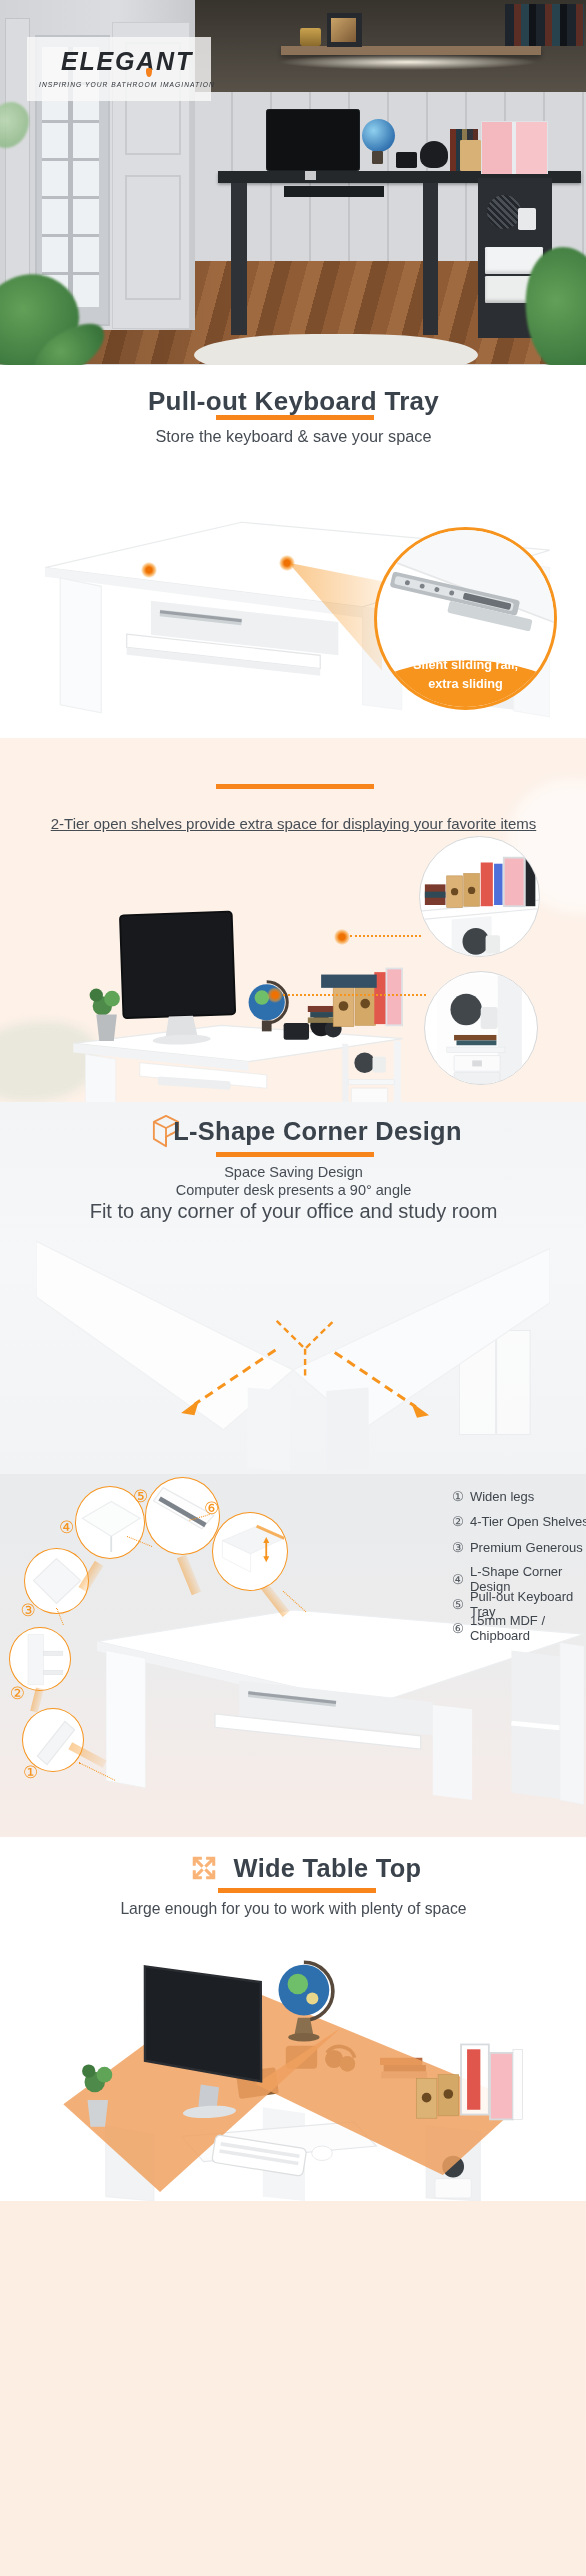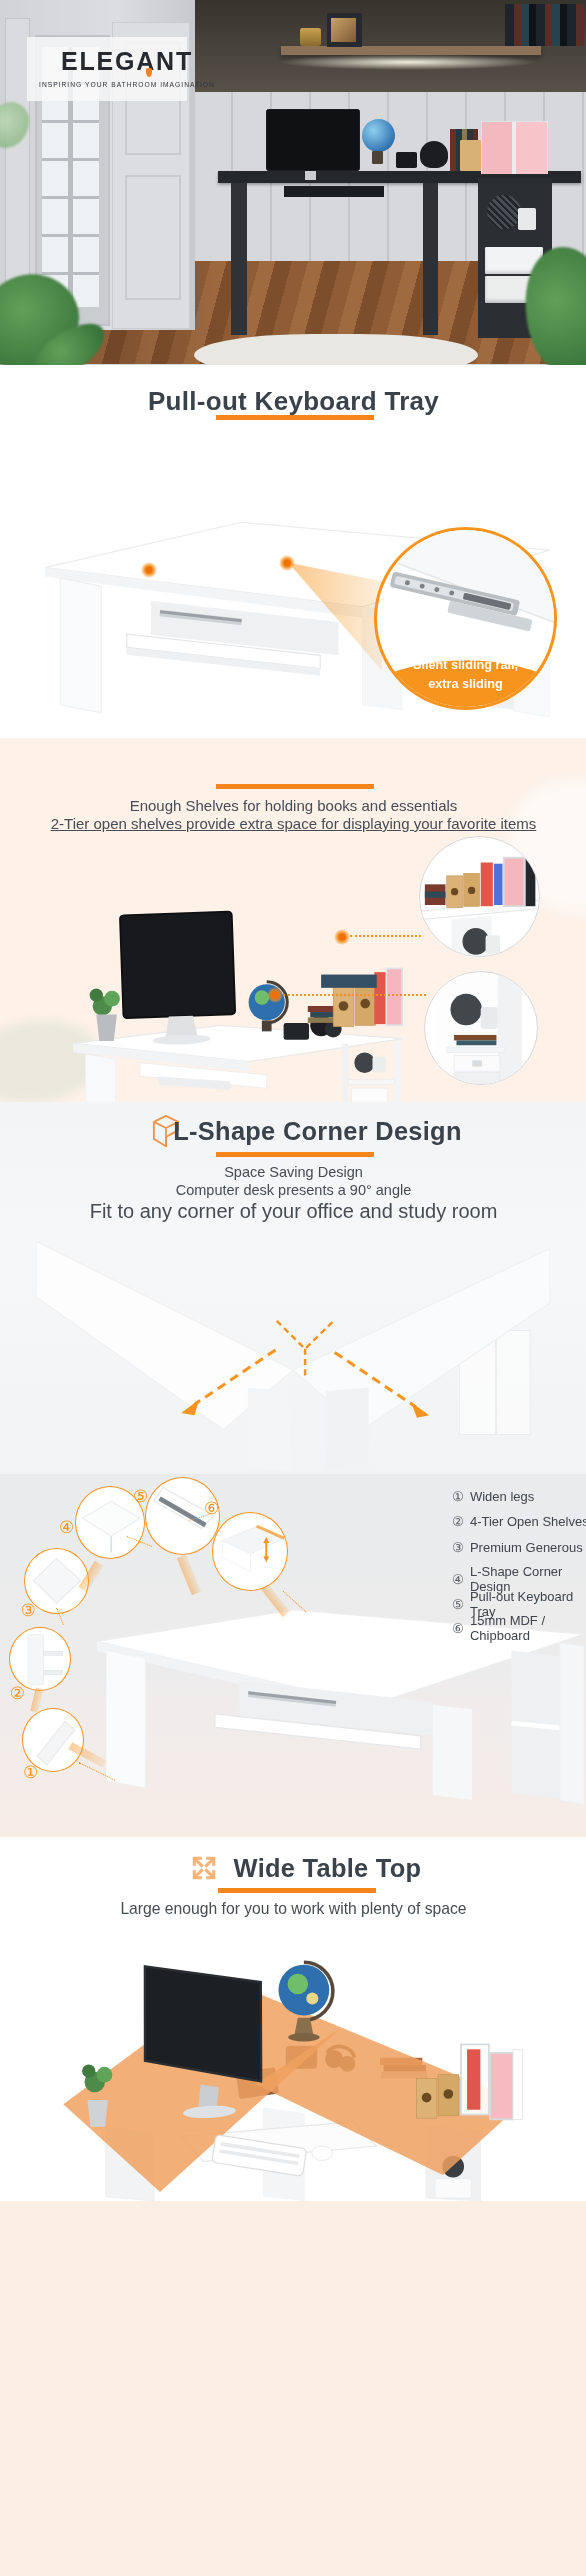--- a/index.html
+++ b/index.html
@@ -90,33 +90,34 @@
     <div class="hero-strip" style="left:481px;top:121px;width:65px;height:52px;background:linear-gradient(90deg,#f3b9bf 0 46%,#e9edf0 46% 52%,#f6c4c9 52%);
                 border:1.8px solid #dfe3e6;border-bottom:none;"></div>
 
     <div class="hero-strip" style="left:194px;top:334px;width:284px;height:42px;background:#e9e7e2;border-radius:50%/60%;"></div>
 
     <div class="leaf" style="left:-21px;top:272px;width:97px;height:100px;transform:rotate(25deg);"></div>
     <div class="leaf" style="left:30px;top:331px;width:79px;height:40px;transform:rotate(-28deg);"></div>
     <div class="leaf" style="left:525px;top:247px;width:85px;height:127px;transform:rotate(-15deg);"></div>
     <div class="leaf" style="left:-11px;top:102px;width:40px;height:46px;background:radial-gradient(circle at 40% 40%,#b9d8b0,#7fae79);opacity:.85;"></div>
 
-    <div class="abs" style="left:27px;top:37px;width:160px;height:64px;background:rgba(250,250,250,.8);">
+    <div class="abs" style="left:27px;top:37px;width:184px;height:64px;background:rgba(250,250,250,.8);font-style:italic;">
       <div class="abs" style="left:0;top:9.7px;width:200px;text-align:center;font-weight:700;font-size:25px;
                   letter-spacing:1.8px;color:#26292d;">ELEGANT</div>
       <div class="abs" style="left:119px;top:31px;width:6px;height:9px;background:#f6821e;
                   border-radius:50% 50% 50% 50%/15% 15% 60% 60%;"></div>
       <div class="abs" style="left:0;top:44px;width:200px;text-align:center;font-size:6.7px;letter-spacing:1px;color:#2f3338;">INSPIRING YOUR BATHROOM IMAGINATION</div>
     </div>
   </div>
 
   <div class="abs" style="left:0;top:365px;width:587px;height:373px;background:#ffffff;"></div>
 
   <div class="sec-title" style="top:386px;font-size:26px;">Pull-out Keyboard Tray</div>
   <div class="divider" style="left:216px;top:415px;width:158px;"></div>
+  <div class="sub" style="top:427px;font-size:16.3px;">Store the keyboard &amp; save your space</div>
 
   <div class="abs" style="left:36px;top:510px;width:514px;height:218px;">
     <svg width="514" height="218" viewBox="0 0 850 360">
       <polygon points="15,95 340,20 850,66 540,160" fill="#ffffff" stroke="#e9ebec" stroke-width="2"></polygon>
       <polygon points="15,95 540,160 540,178 15,110" fill="#f3f4f5"></polygon>
       <polygon points="40,112 108,126 108,335 40,322" fill="#fafbfc" stroke="#eef0f1" stroke-width="2"></polygon>
       <polygon points="190,150 500,185 500,240 190,206" fill="#eef0f2"></polygon>
       <line x1="205" y1="170" x2="340" y2="185" stroke="#cdd2d5" stroke-width="11"></line>
       <line x1="205" y1="168" x2="340" y2="183" stroke="#9aa0a5" stroke-width="5"></line>
       <polygon points="150,205 470,240 470,262 150,227" fill="#ffffff" stroke="#e3e5e7" stroke-width="2"></polygon>
@@ -157,21 +158,20 @@
     </div>
   </div>
 
   <div class="abs" style="left:0;top:738px;width:587px;height:364px;background:#fdf1e8;"></div>
   <div class="abs" style="left:-30px;top:1022px;width:127px;height:79px;background:rgba(198,214,198,.35);
               border-radius:60% 40% 55% 45%;filter:blur(4.8px);"></div>
   <div class="abs" style="left:508px;top:780px;width:133px;height:133px;background:rgba(255,255,255,.6);
               border-radius:50% 50% 40% 60%;filter:blur(7.3px);"></div>
 
   <div class="divider" style="left:216px;top:784px;width:158px;"></div>
-  <div class="sub" style="top:797px;font-size:15px;">Enough Shelves for holding books and essentials</div>
   <div class="sub" style="top:815px;font-size:15px;text-decoration:underline;">2-Tier open shelves provide extra space for displaying your favorite items</div>
 
   <div class="abs" style="left:67px;top:844px;width:339px;height:275px;">
     <svg width="339" height="275" viewBox="0 0 560 455">
 
       <polygon points="10,330 255,300 555,322 300,360" fill="#ffffff" stroke="#e8eaeb" stroke-width="2"></polygon>
       <polygon points="10,330 300,360 300,376 10,345" fill="#f2f3f4"></polygon>
 
       <polygon points="30,348 80,356 80,452 30,445" fill="#f8f9fa" stroke="#eef0f1"></polygon>
 

